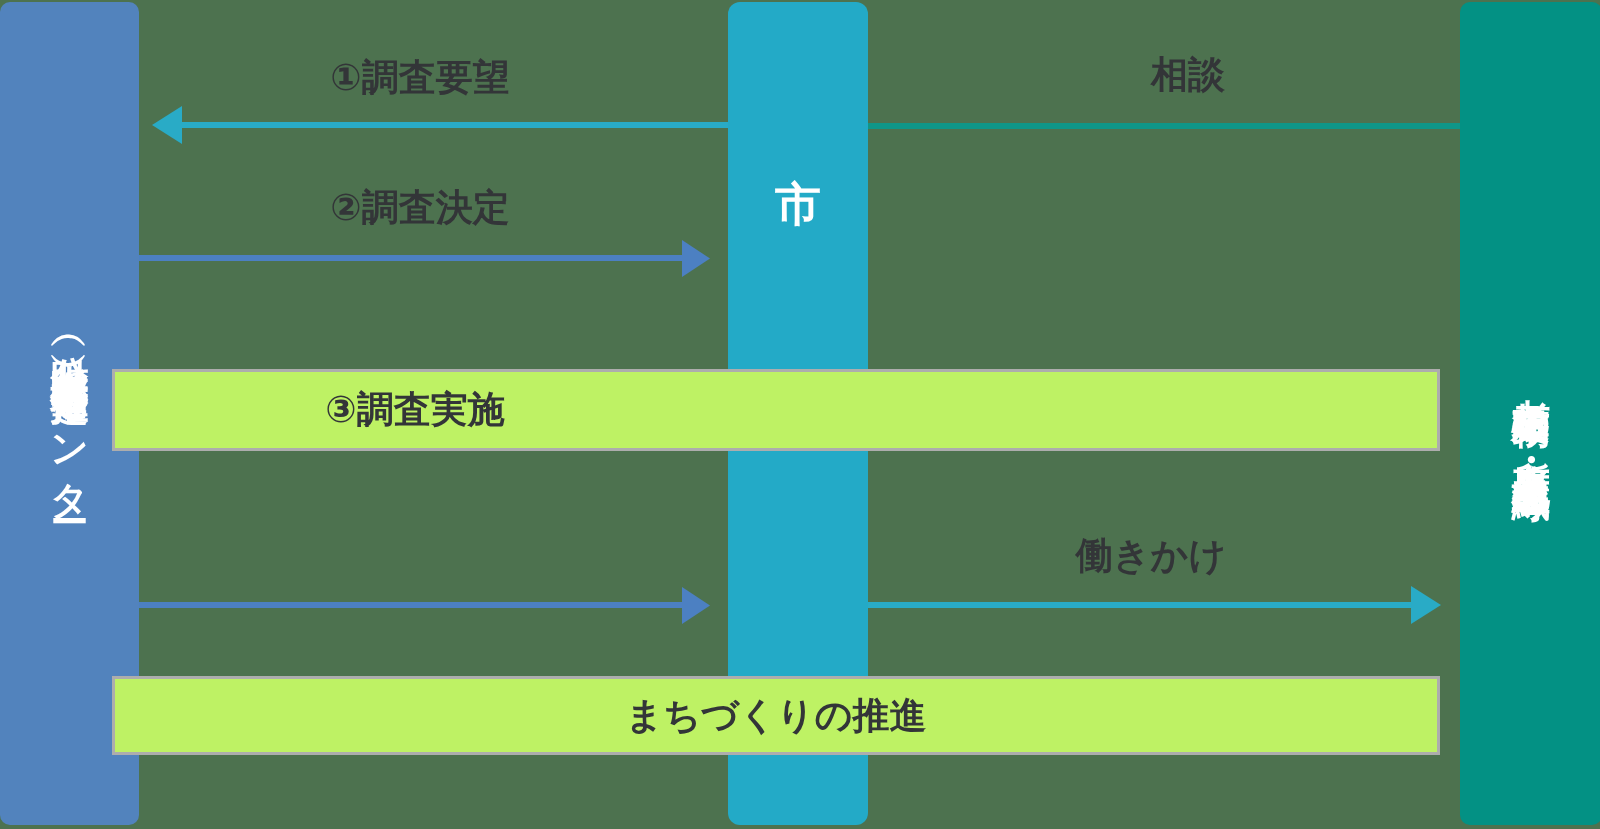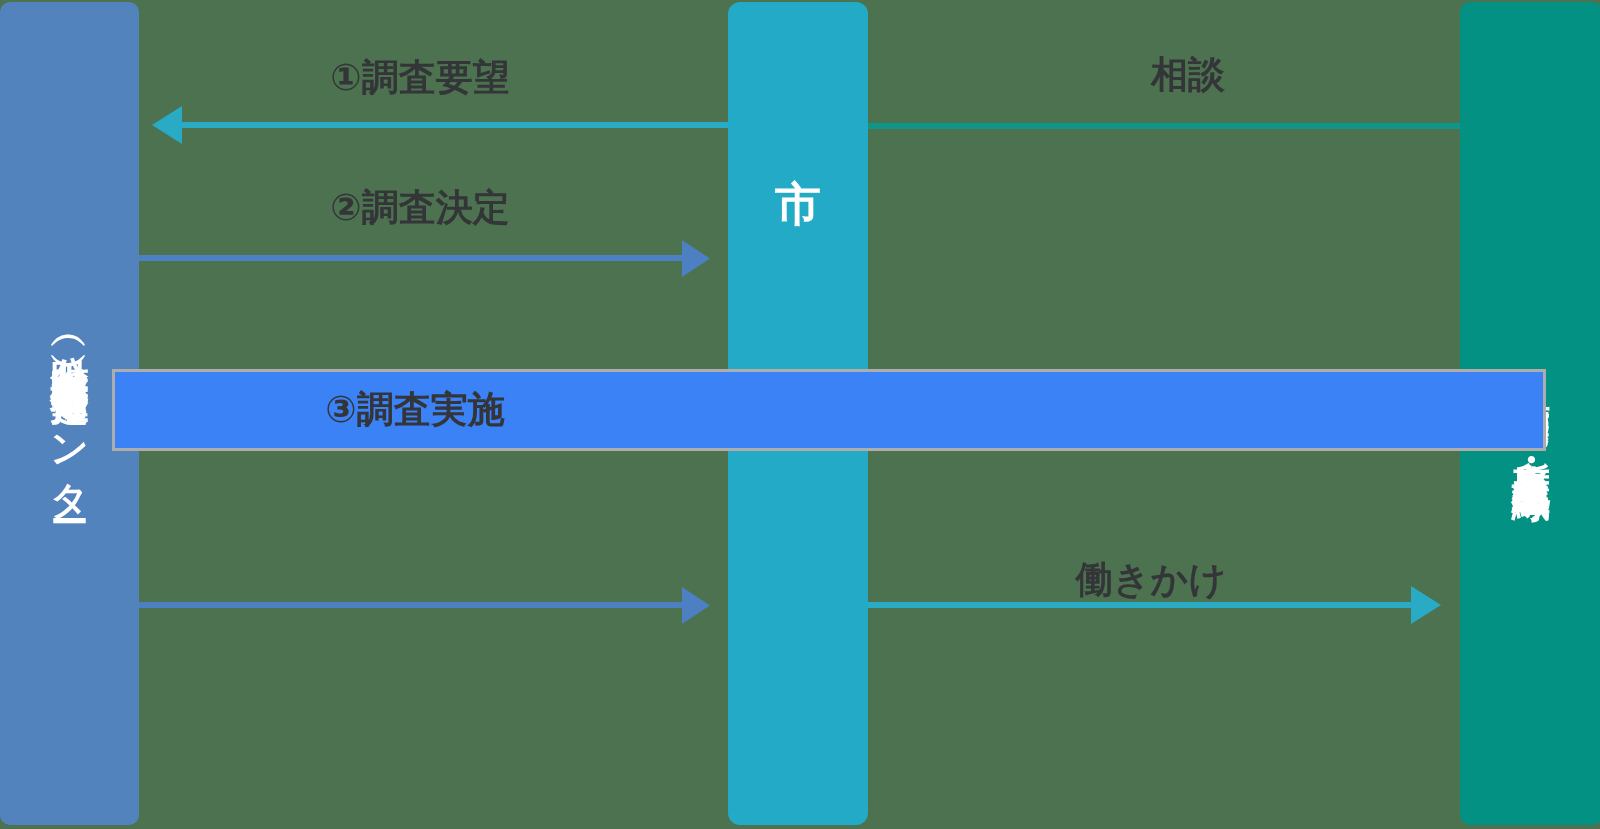--- a/index.html
+++ b/index.html
@@ -72,28 +72,28 @@
     font-weight: bold;
     color: #333538;
     text-align: center;
     line-height: 1.2;
     white-space: nowrap;
   }
   .label-step1  { left: 140px; top: 56px;  width: 560px; }
   .label-soudan { left: 868px; top: 53px;  width: 592px; margin-left: 24px; }
   .label-step2  { left: 140px; top: 186px; width: 560px; }
   .label-step4  { left: 140px; top: 539px; width: 560px; }
-  .label-hata   { left: 868px; top: 534px; width: 566px; margin-top: 24px; }
+  .label-hata   { left: 868px; top: 534px; width: 566px; }
 
   
   .band {
     position: absolute;
     left: 112px;
-    width: 1434px;
-    background: #3b82f6;
+    width: 1328px;
+    background: #bef264;
     border: 3px solid #ADADAD;
     box-sizing: border-box;
     z-index: 4;
   }
   .band-step3 { top: 369px; height: 82px; }
   .band-machi { top: 676px; height: 79px; }
   .band .flow-label {
     position: absolute;
     top: 50%;
     transform: translateY(-50%);
@@ -134,14 +134,17 @@
 
   <div class="flow-label label-step1">①調査要望</div>
   <div class="flow-label label-soudan">相談</div>
   <div class="flow-label label-step2">②調査決定</div>
   <div class="flow-label label-hata">働きかけ</div>
 
   <div class="band band-step3">
     <div class="flow-label">③調査実施</div>
   </div>
 
+  <div class="band band-machi">
+    <div class="flow-label">まちづくりの推進</div>
+  </div>
 
 </div>
 
 </body></html>

